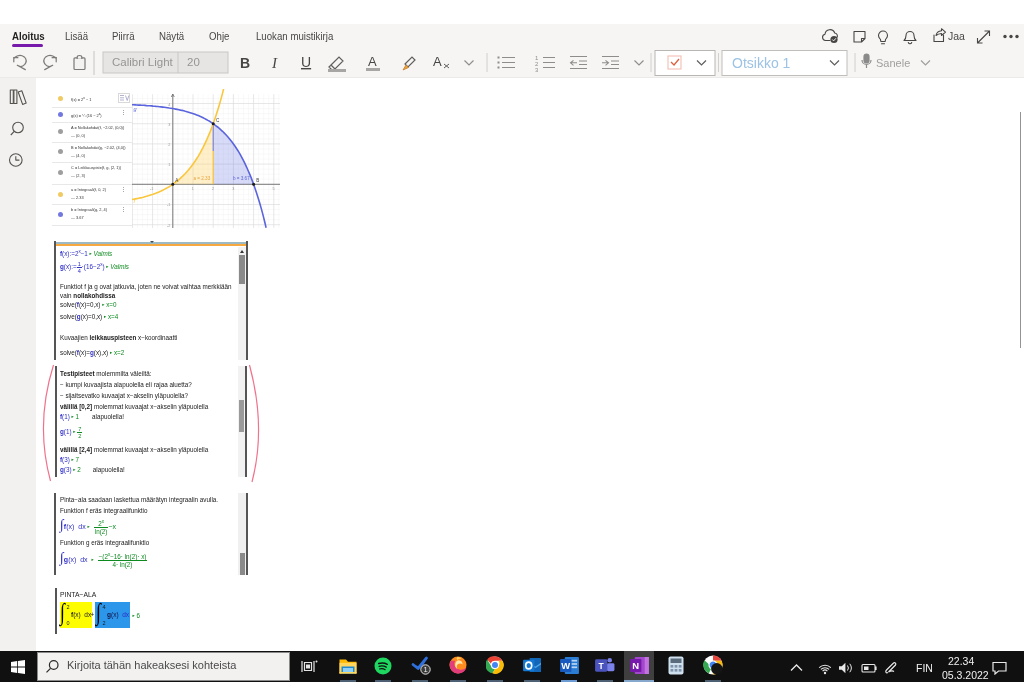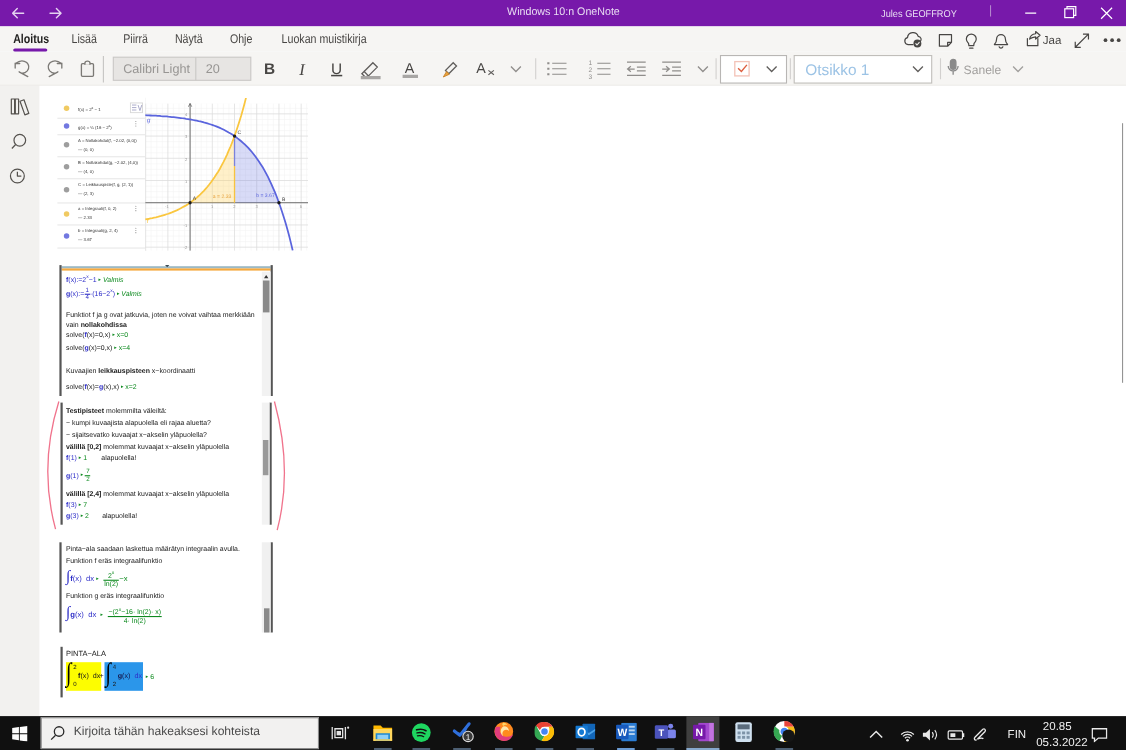--- a/index.html
+++ b/index.html
@@ -35,39 +35,20 @@
   .alg { font-size:3.9px; color:#333; white-space:nowrap; }
   .frac { display:inline-block; text-align:center; vertical-align:middle; }
   .frac .fn { display:block; border-bottom:0.7px solid currentColor; padding:0 1px; }
   .frac .fd { display:block; padding:0 1px; }
   .itg { font-family:"Liberation Serif", serif; font-size:11px; }
 
 </style>
 </head>
 <body>
 <div id="app">
-  <div id="titlebar">
-    <svg class="abs" style="left:10px;top:6px" width="50" height="12" viewBox="0 0 50 12">
-      <g stroke="#e4d2f0" stroke-width="1.3" fill="none" stroke-linecap="round" stroke-linejoin="round">
-        <path d="M1.5 6 H11.5 M1.5 6 l4.2 -4.2 M1.5 6 l4.2 4.2"></path>
-        <path d="M35.5 6 H45.5 M45.5 6 l-4.2 -4.2 M45.5 6 l-4.2 4.2"></path>
-      </g>
-    </svg>
-    <div class="t" style="left:461px;top:6px;font-size:10px;transform:scaleX(0.97);transform-origin:left center;color:#e9ddf3">Windows 10:n OneNote</div>
-    <div class="t" style="left:801px;top:6.5px;font-size:9px;transform:scaleX(0.93);transform-origin:left center;color:#e9ddf3">Jules GEOFFROY</div>
-    <div class="t" style="left:899px;top:4px;font-size:11px;color:#b98fd0">|</div>
-    <svg class="abs" style="left:928px;top:0" width="96" height="24" viewBox="0 0 96 24">
-      <g stroke="#ffffff" stroke-width="1.1" fill="none">
-        <path d="M4 12 h10"></path>
-        <rect x="40" y="8" width="8" height="8"></rect>
-        <path d="M42 8 v-2 h8 v8 h-2"></path>
-        <path d="M73 7 l10 10 M83 7 l-10 10"></path>
-      </g>
-    </svg>
-  </div>
   <div id="menubar">
     <div class="tab active" style="left:12px">Aloitus</div>
     <div class="abs" style="left:11.5px;top:20px;width:31.5px;height:3px;background:#7719aa;border-radius:2px"></div>
     <div class="tab" style="left:65px">Lisää</div>
     <div class="tab" style="left:112px">Piirrä</div>
     <div class="tab" style="left:158.5px">Näytä</div>
     <div class="tab" style="left:208.5px">Ohje</div>
     <div class="tab" style="left:255.5px">Luokan muistikirja</div>
 
     <svg class="abs" style="left:818px;top:3px" width="206" height="18" viewBox="0 0 206 18">
@@ -579,19 +560,19 @@
         <rect x="73" y="4.5" width="13" height="7.5" rx="1"></rect>
         <path d="M86.8 6.5 v3.5" stroke-width="1.6"></path>
         <path d="M75 6.5 h4.5 v3.5 h-4.5 z" fill="#e8e8e8" stroke="none"></path>
       </g>
 
       <g stroke="#e8e8e8" fill="none" stroke-width="1.2">
         <path d="M99 12.5 c-2 1 -3 -1 -1.5 -2.5 l7 -7 c1.5 -1 3 0.5 2 2 l-7 7 c2 -1 4 -1.5 5.5 -0.5"></path>
       </g>
     </svg>
     <div class="abs" style="left:916px;top:11px;font-size:10.5px;color:#f0f0f0">FIN</div>
-    <div class="abs" style="left:948px;top:4px;font-size:10.5px;color:#f0f0f0">20.85</div>
+    <div class="abs" style="left:948px;top:4px;font-size:10.5px;color:#f0f0f0">22.34</div>
     <div class="abs" style="left:942px;top:17.5px;font-size:10.5px;color:#f0f0f0">05.3.2022</div>
     <svg class="abs" style="left:992px;top:10px" width="15" height="14" viewBox="0 0 15 14">
       <path d="M1 1.5 h13 v8.5 h-7.5 l-3.5 3 v-3 h-2 z" fill="none" stroke="#e8e8e8" stroke-width="1.2"></path>
     </svg>
   </div>
 
 </div>
 </body></html>

